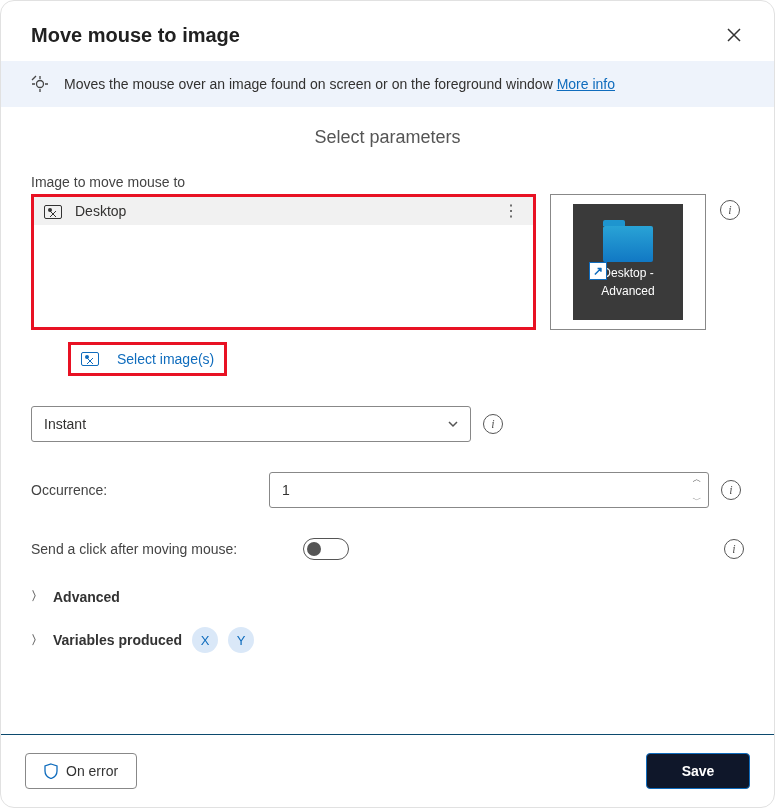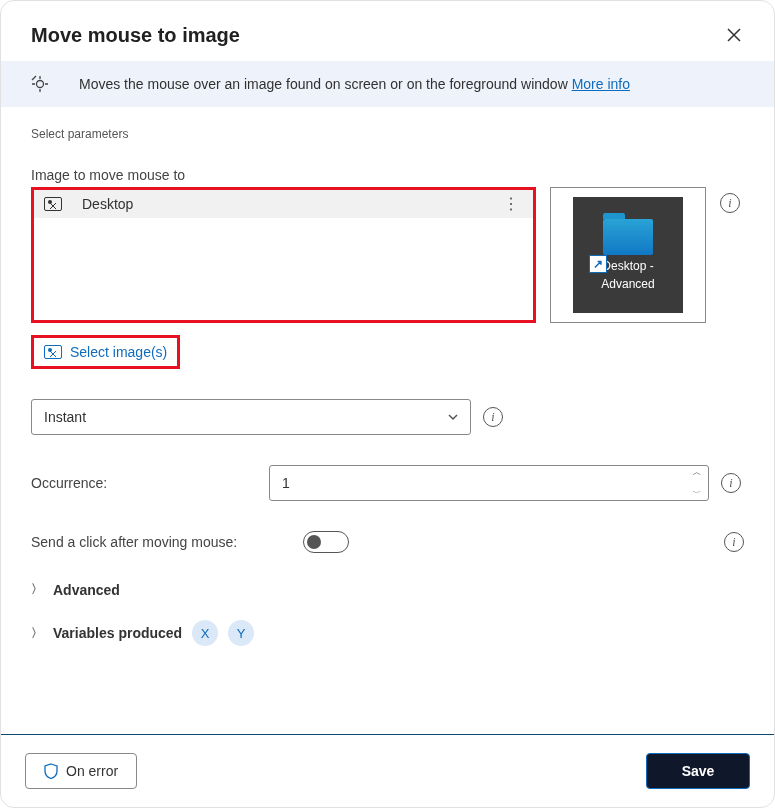--- a/index.html
+++ b/index.html
@@ -32,34 +32,35 @@
   }
   .close-btn {
     width: 32px; height: 32px;
     display: flex; align-items: center; justify-content: center;
     cursor: pointer;
   }
   .info-banner {
     background: #eef3fb;
     display: flex;
     align-items: center;
-    gap: 30px;
+    gap: 15px;
     padding: 14px 30px;
     font-size: 14px;
   }
   .info-banner a { color: #0f6cbd; text-decoration: underline; }
   .body {
     padding: 20px 30px 10px 30px;
     flex: 1;
     overflow: auto;
   }
   .section-title {
-    font-size: 12px;
+    font-size: 18px;
     color: #555;
     margin-bottom: 26px;
+    text-align: center;
   }
   .field-label {
     font-size: 14px;
     color: #444;
     margin-bottom: 4px;
   }
   .image-row {
     display: flex;
     gap: 14px;
     align-items: flex-start;
@@ -74,21 +75,21 @@
   }
   .image-list-item {
     background: #f1f1f1;
     display: flex;
     align-items: center;
     padding: 6px 10px;
     gap: 8px;
     justify-content: space-between;
   }
   .image-list-item .left {
-    display: flex; align-items: center; gap: 20px;
+    display: flex; align-items: flex-end; gap: 13px;
   }
   .more-dots {
     font-size: 16px;
     color: #555;
     line-height: 0.5;
     padding: 0 4px;
   }
   .preview-box {
     width: 156px;
     height: 136px;
@@ -146,27 +147,28 @@
     font-family: Georgia, serif;
     font-style: italic;
     font-size: 12px;
     color: #555;
     margin-top: 6px;
   }
   .info-circle.inline { margin-top: 0; }
   .select-images {
     display: inline-flex;
     align-items: center;
-    gap: 8px;
+    gap: 18px;
     border: 3px solid #e81123;
     padding: 6px 10px;
     margin-top: 12px;
     color: #0f6cbd;
     font-size: 14px;
     cursor: pointer;
+    margin-left: 37px;
   }
   .form-row {
     display: flex;
     align-items: center;
     gap: 12px;
     margin-top: 30px;
   }
   .form-row .lbl {
     width: 226px;
     color: #444;

